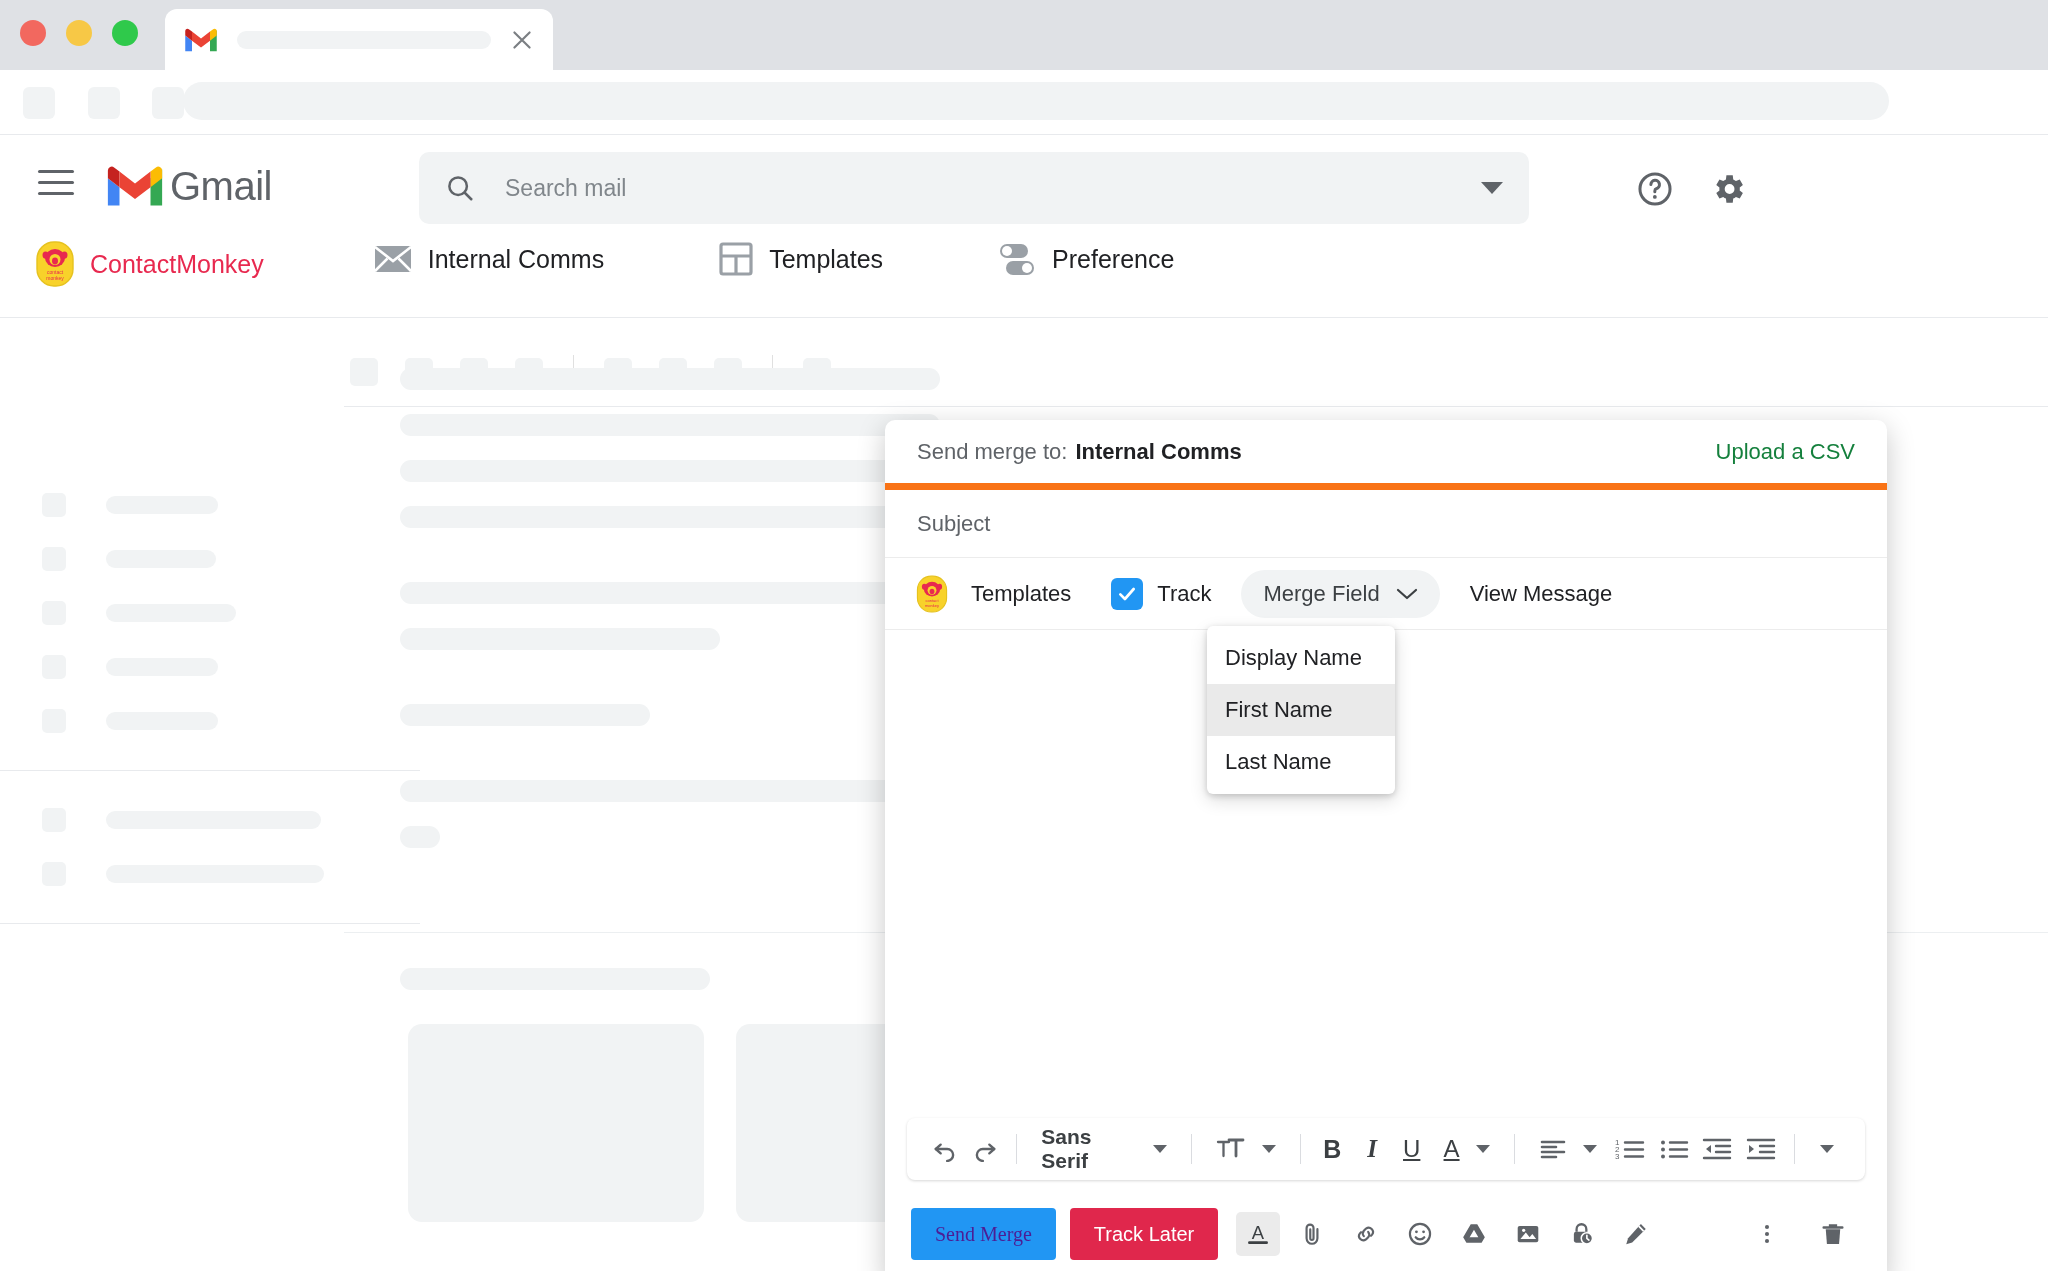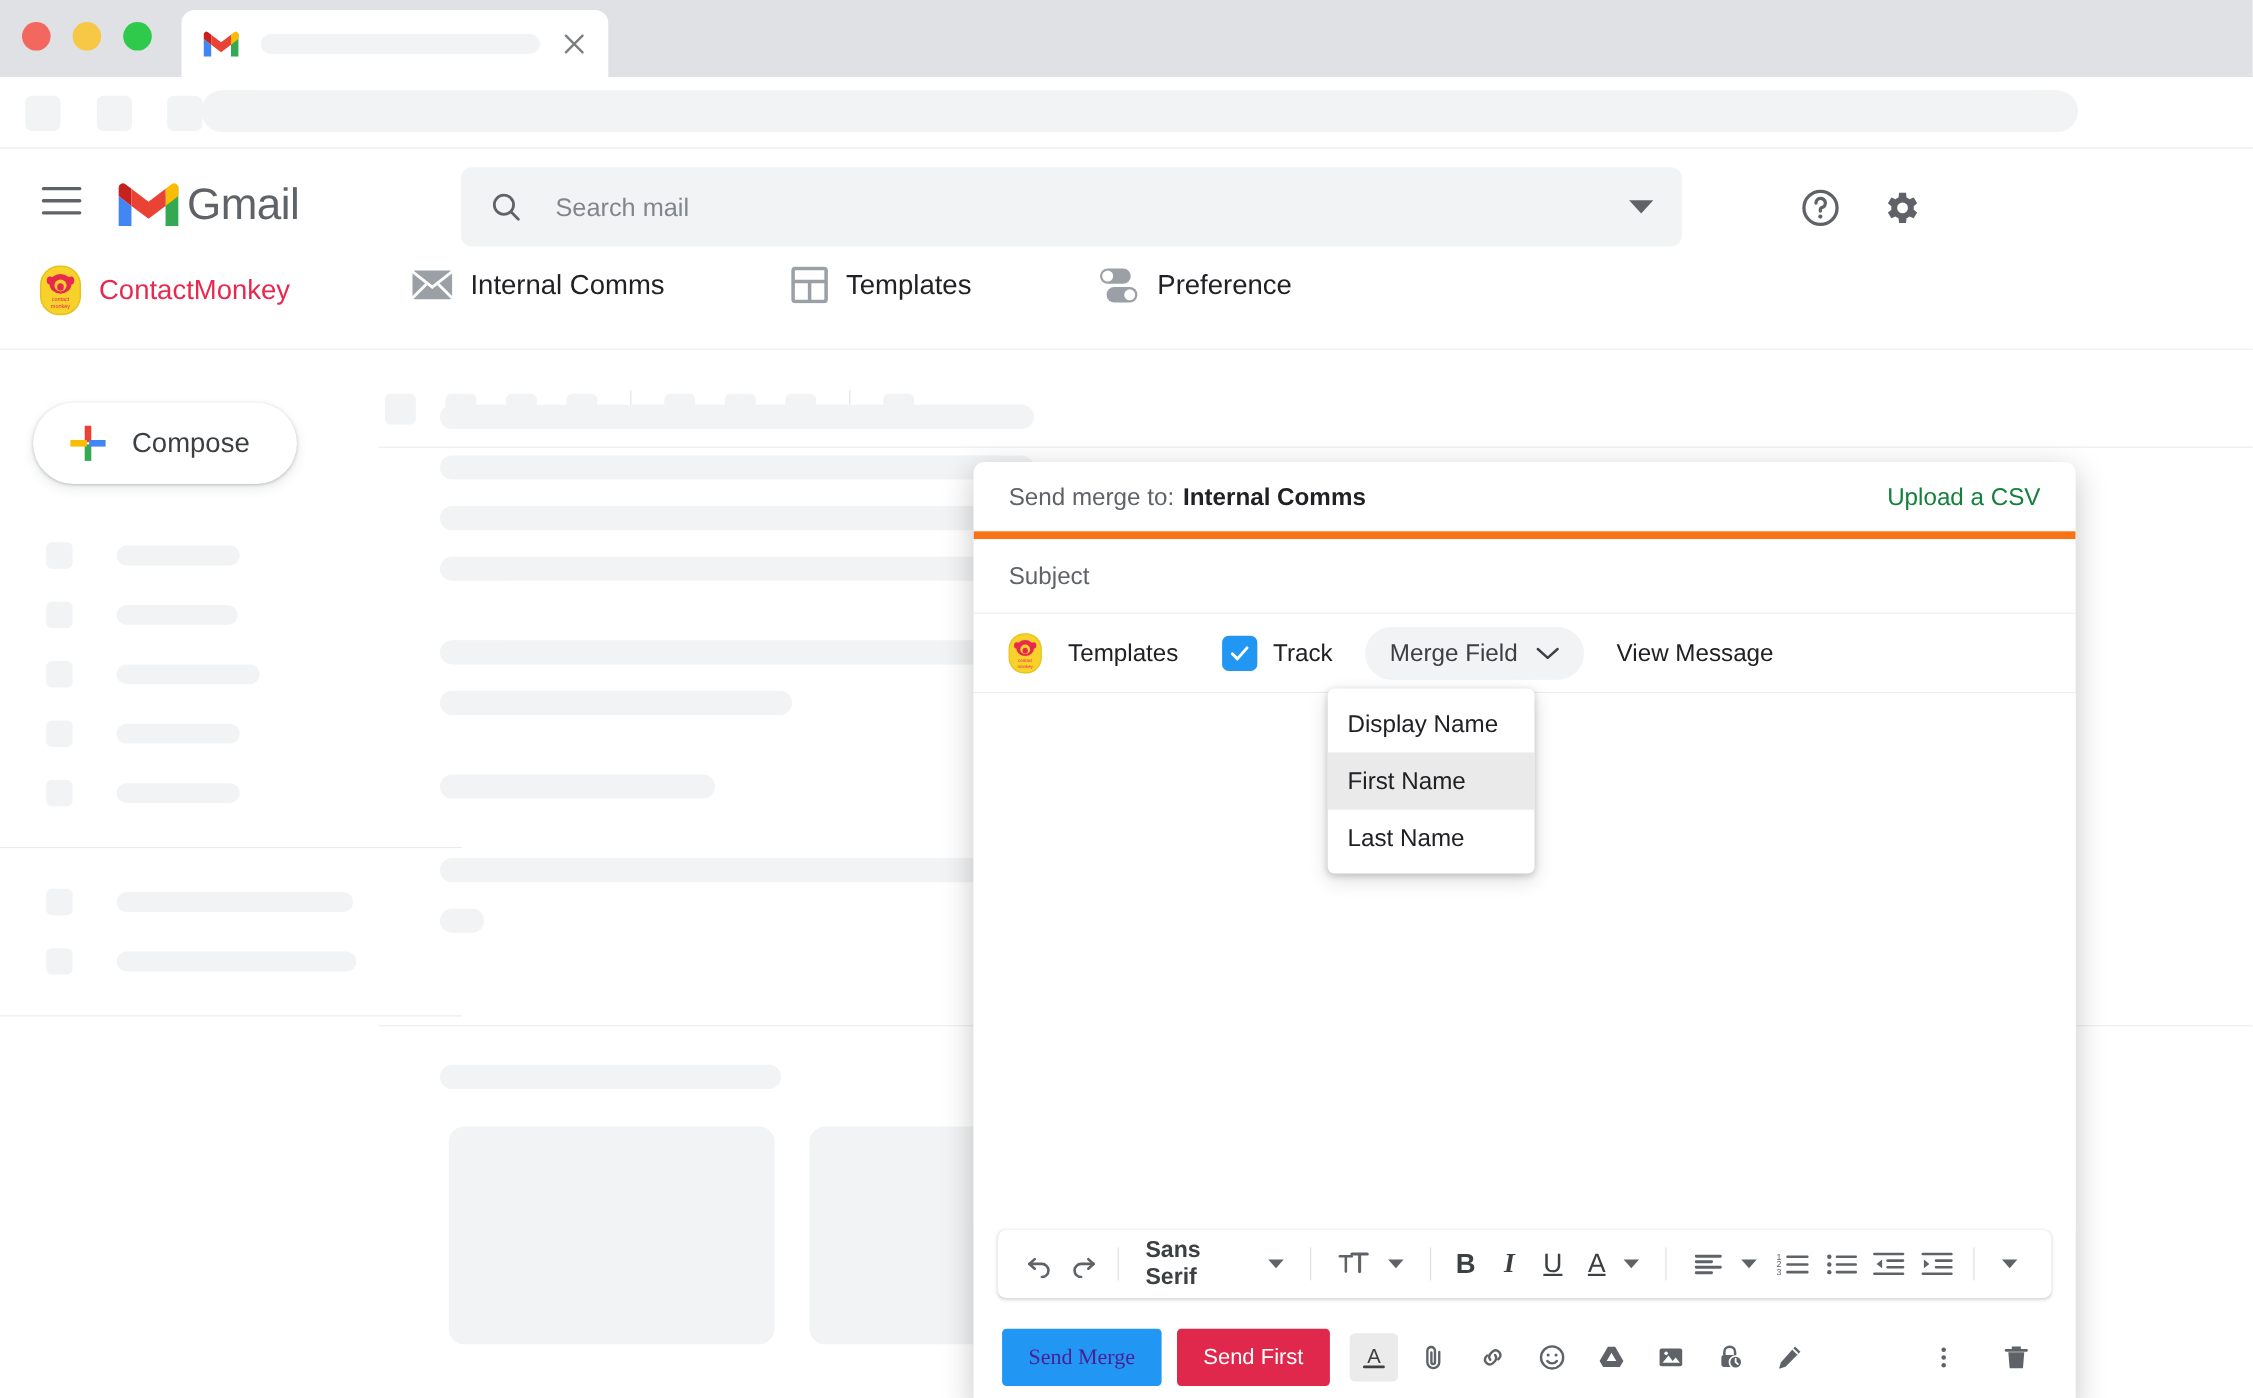--- a/index.html
+++ b/index.html
@@ -290,29 +290,20 @@
           <circle cx="9" cy="11" r="5" fill="#ffffff"></circle>
           <rect x="8" y="21" width="28" height="14" rx="7" fill="#9aa0a6"></rect>
           <circle cx="29" cy="28" r="5" fill="#ffffff"></circle>
         </svg>
         <span class="cm-nav-label">Preference</span>
       </div>
     </div>
   </div>
 
   <div class="sidebar">
-    <div class="compose-btn">
-      <svg width="40" height="40" viewBox="0 0 40 40">
-        <rect x="17" y="4" width="6" height="15" fill="#ea4335"></rect>
-        <rect x="17" y="21" width="6" height="15" fill="#34a853"></rect>
-        <rect x="4" y="17" width="15" height="6" fill="#fbbc04"></rect>
-        <rect x="21" y="17" width="15" height="6" fill="#4285f4"></rect>
-      </svg>
-      <span class="compose-label">Compose</span>
-    </div>
 
     <div class="sb-list">
       <div class="sb-row">
           <div class="sb-sq"></div>
           <div class="sb-line" style="width:112px;"></div>
         </div>
       <div class="sb-row">
           <div class="sb-sq"></div>
           <div class="sb-line" style="width:110px;"></div>
         </div>
@@ -506,21 +497,21 @@
         </svg>
       </div>
       <div class="fmt-sep"></div>
       <div class="fmt-btn">
         <div class="caret-sm"></div>
       </div>
     </div>
 
     <div class="cw-actions">
       <button class="btn-send-merge">Send Merge</button>
-      <button class="btn-send-later">Send First</button>
+      <button class="btn-send-later">Track Later</button>
 
       <div class="act-icon boxed" style="margin-left:18px;">
         <svg width="26" height="26" viewBox="0 0 24 24">
             <text x="12" y="17" font-size="17" fill="#3c4043" text-anchor="middle" font-family="Liberation Sans, sans-serif">A</text>
             <path d="M4 20H20" stroke="#3c4043" stroke-width="2.4" stroke-linecap="round"></path>
           </svg>
       </div>
       <div class="act-icon">
         <svg width="26" height="26" viewBox="0 0 24 24">
             <path d="M17 7.5V16a5 5 0 0 1-10 0V6.5a3.2 3.2 0 0 1 6.4 0V16a1.5 1.5 0 0 1-3 0V7.8" fill="none" stroke="#5f6368" stroke-width="2" stroke-linecap="round"></path>

